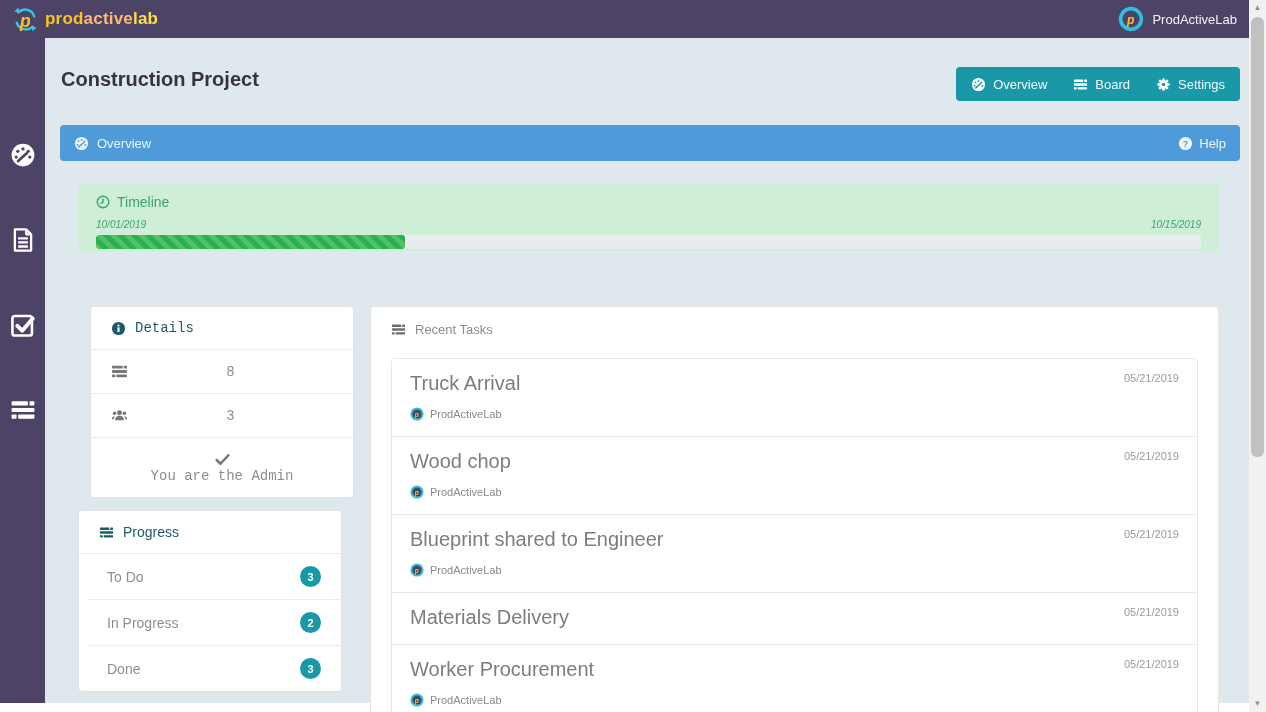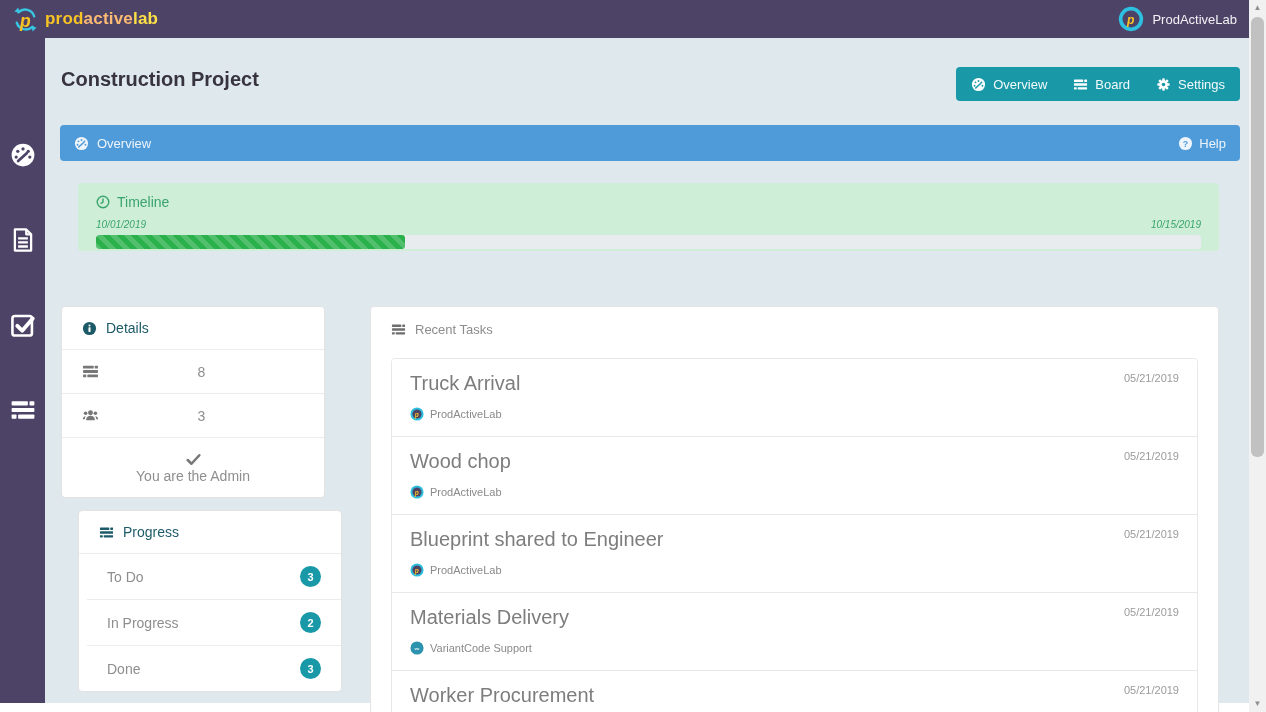--- a/index.html
+++ b/index.html
@@ -71,21 +71,21 @@
   .timeline-dates { display:flex; justify-content:space-between; font-size:10px; margin-top:9px;font-style:italic; }
   .progress-track { margin-top:5px; height:14px; background:#e9ecef; border-radius:3px; overflow:hidden; }
   .progress-fill {
     height:100%; background-color:#2bb14c; border-radius:3px;
     background-image:linear-gradient(45deg, rgba(255,255,255,.18) 25%, transparent 25%, transparent 50%, rgba(255,255,255,.18) 50%, rgba(255,255,255,.18) 75%, transparent 75%, transparent);
     background-size:14px 14px;
   }
 
   
   .card { position:absolute; background:#fff; border:1px solid #e2e2e2; border-radius:4px; overflow:hidden; }
-  .details-card { left:16px; top:268px; width:264px; }
+  .details-card { left:45px; top:268px; width:264px;font-family:Liberation Mono, monospace; }
   .progress-card { left:33px; top:472px; width:264px; }
   .card-header {
     display:flex; align-items:center; gap:9px; padding:13px 20px; border-bottom:1px solid #ececec;
     color:#1d5a68; font-size:14px; --hole:#ffffff;
   }
   .card-header .icon { color:#1d5a68; }
   .detail-row { display:flex; align-items:center; padding:13px 20px; border-bottom:1px solid #ececec; color:#8e8e8e; font-size:14px; }
   .detail-row:last-child { border-bottom:none;flex-direction:column; }
   .detail-row .icon { width:17px; height:17px; color:#777777; }
   .detail-value { flex:1; text-align:center; }
@@ -410,29 +410,20 @@
                 <circle cx="16" cy="16" r="10.5" fill="#4d4366"></circle>
                 <text x="11" y="22.5" font-size="15" font-style="italic" font-weight="bold" fill="#f7c325">p</text>
               </svg>
             </span>
       <span class="assignee-name">ProdActiveLab</span>
     </div>
     <div class="task-date">05/21/2019</div>
   </div>
         <div class="task-row">
     <div class="task-title">Materials Delivery</div>
-    <div class="task-assignee">
-      <span class="icon avatar">
-              <svg viewBox="0 0 32 32">
-                <circle cx="16" cy="16" r="15" fill="#2b93ad"></circle>
-                <text x="16" y="20.5" text-anchor="middle" font-size="10" font-weight="bold" fill="#fff">vc</text>
-              </svg>
-            </span>
-      <span class="assignee-name">VariantCode Support</span>
-    </div>
     <div class="task-date">05/21/2019</div>
   </div>
         <div class="task-row">
     <div class="task-title">Worker Procurement</div>
     <div class="task-assignee">
       <span class="icon avatar">
               <svg viewBox="0 0 32 32">
                 <circle cx="16" cy="16" r="15" fill="#2ec0e0"></circle>
                 <circle cx="16" cy="16" r="10.5" fill="#4d4366"></circle>
                 <text x="11" y="22.5" font-size="15" font-style="italic" font-weight="bold" fill="#f7c325">p</text>

